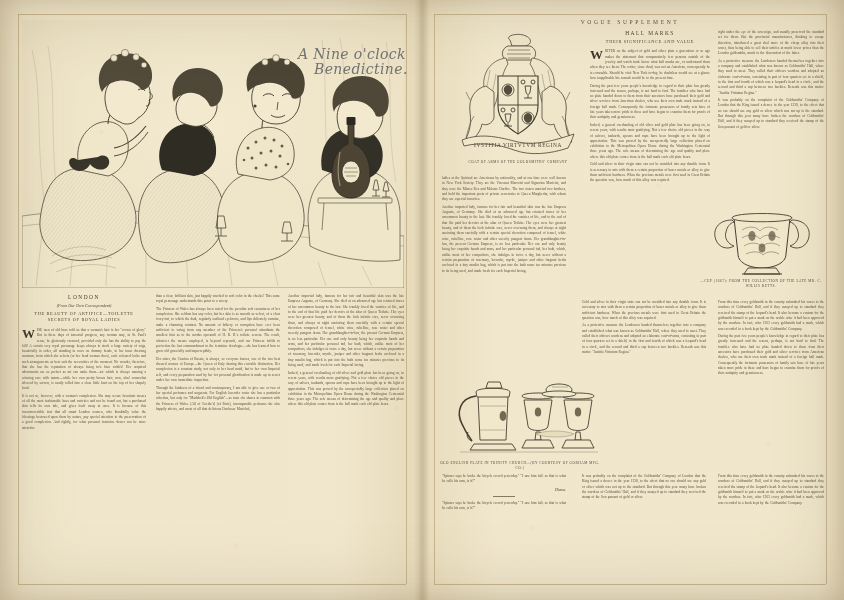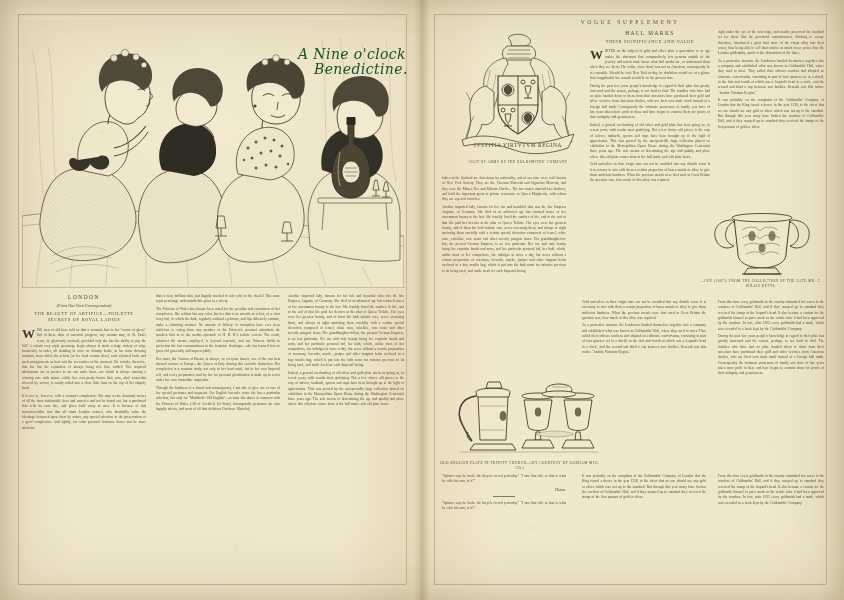--- a/index.html
+++ b/index.html
@@ -48,21 +48,21 @@
   .para.first::first-letter{float:left;font-size:13px;line-height:10px;
     padding:1px 2px 0 0;color:#3f3629;font-weight:bold;}
   .sig{text-align:right;font-size:4px;font-style:italic;color:#4c4234;margin-top:2px;}
   .dinkus{width:22px;height:1px;background:#6b5e46;margin:4px auto;opacity:.8;}
 
   
   .cap{text-align:center;font-size:3.4px;letter-spacing:.55px;color:#52473a;line-height:1.45;}
 
   
   .script{position:absolute;font-family:"DejaVu Serif",serif;font-style:italic;
-    color:#14532d;white-space:nowrap;}
+    color:#737373;white-space:nowrap;}
   .script .l1{font-size:14px;letter-spacing:.4px;}
   .script .l2{font-size:14px;letter-spacing:.4px;display:block;margin-left:16px;margin-top:-2px;text-align:center;}
 
   
   .illo{position:absolute;}
   .illo svg{display:block;}
 </style>
 </head>
 <body>
 

